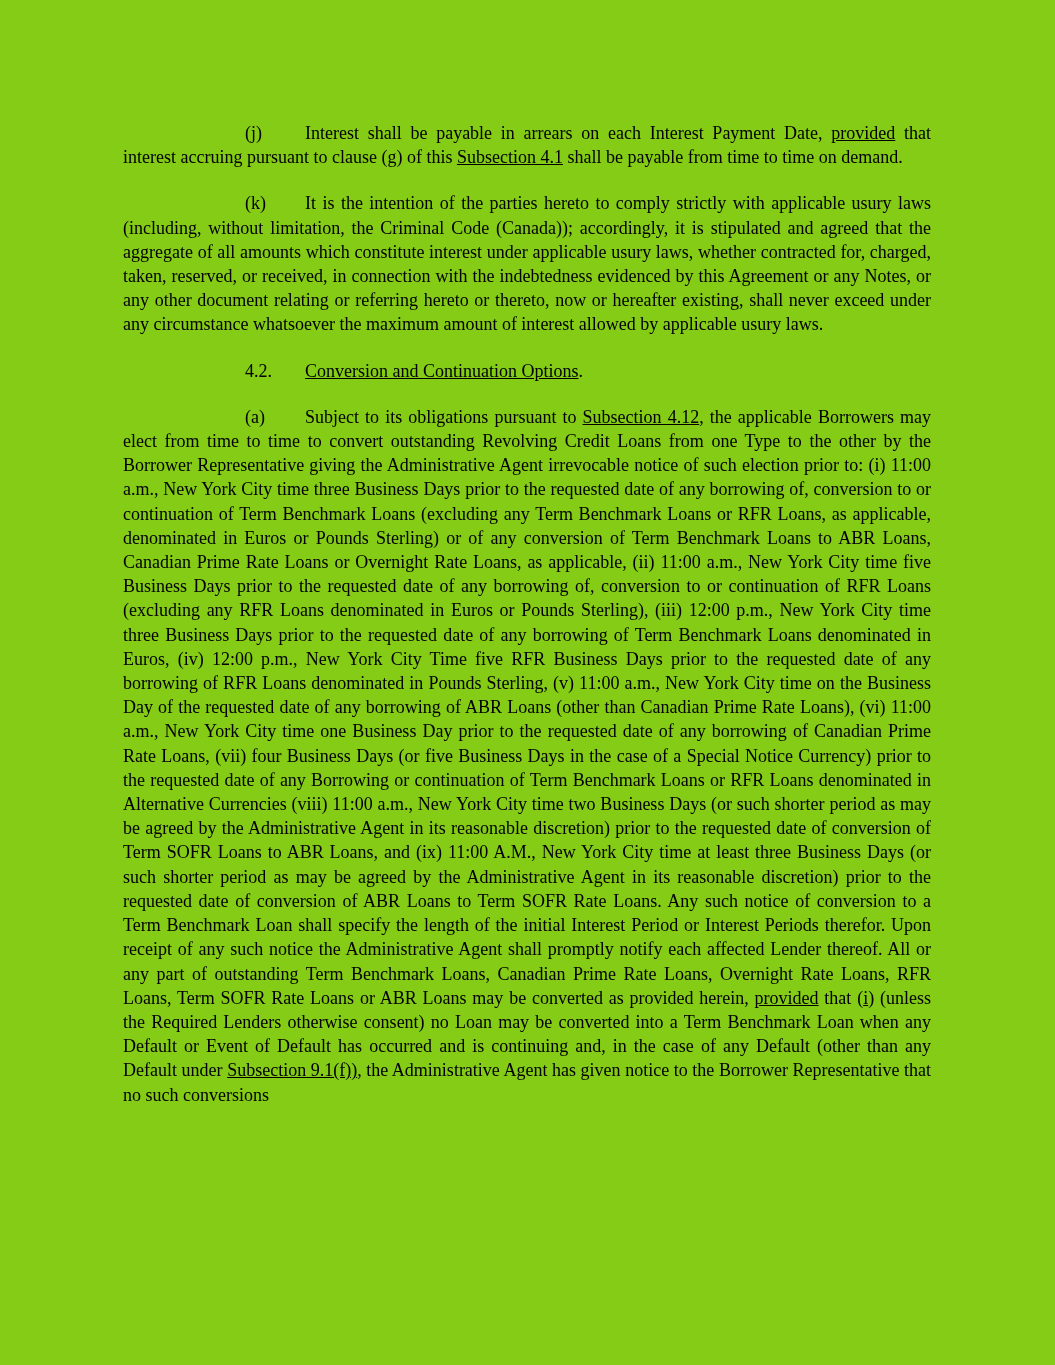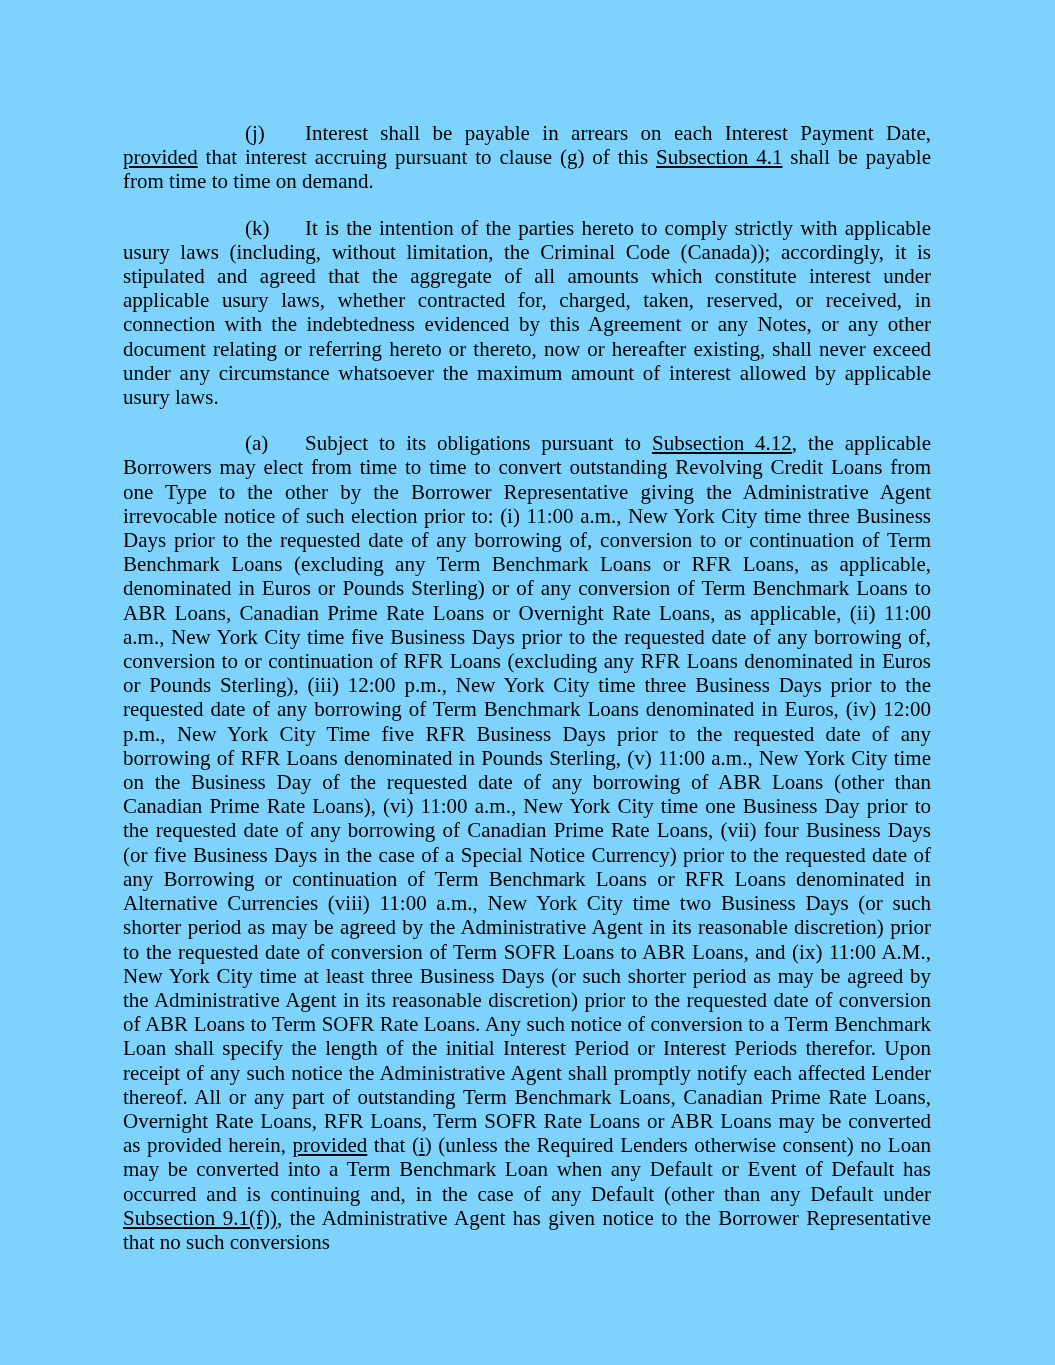--- a/index.html
+++ b/index.html
@@ -4,24 +4,24 @@
 <style>
   html, body {
     margin: 0;
     padding: 0;
     background: #ffffff;
   }
   .page {
     position: relative;
     width: 1055px;
     height: 1365px;
-    background: #7dd3fc;
+    background: #84cc16;
     color: #000000;
     font-family: "Liberation Serif", "DejaVu Serif", serif;
-    font-size: 21px;
+    font-size: 18px;
     line-height: 24.2px;
     overflow: hidden;
   }
   .text-block {
     position: absolute;
     left: 123px;
     top: 121px;
     width: 808px;
   }
   .para {
@@ -44,15 +44,16 @@
     text-align: center;
   }
 </style>
 </head>
 <body>
 
 <div class="page">
   <div class="text-block">
     <p class="para"><span class="para-label">(j)</span><span>Interest shall be payable in arrears on each Interest Payment Date, </span><span class="u">provided</span><span> that interest accruing pursuant to clause (g) of this </span><span class="u">Subsection 4.1</span><span> shall be payable from time to time on demand.</span></p>
     <p class="para"><span class="para-label">(k)</span><span>It is the intention of the parties hereto to comply strictly with applicable usury laws (including, without limitation, the Criminal Code (Canada)); accordingly, it is stipulated and agreed that the aggregate of all amounts which constitute interest under applicable usury laws, whether contracted for, charged, taken, reserved, or received, in connection with the indebtedness evidenced by this Agreement or any Notes, or any other document relating or referring hereto or thereto, now or hereafter existing, shall never exceed under any circumstance whatsoever the maximum amount of interest allowed by applicable usury laws.</span></p>
+    <p class="para"><span class="para-label">4.2.</span><span class="u">Conversion and Continuation Options</span><span>.</span></p>
     <p class="para"><span class="para-label">(a)</span><span>Subject to its obligations pursuant to </span><span class="u">Subsection 4.12</span><span>, the applicable Borrowers may elect from time to time to convert outstanding Revolving Credit Loans from one Type to the other by the Borrower Representative giving the Administrative Agent irrevocable notice of such election prior to: (i) 11:00 a.m., New York City time three Business Days prior to the requested date of any borrowing of, conversion to or continuation of Term Benchmark Loans (excluding any Term Benchmark Loans or RFR Loans, as applicable, denominated in Euros or Pounds Sterling) or of any conversion of Term Benchmark Loans to ABR Loans, Canadian Prime Rate Loans or Overnight Rate Loans, as applicable, (ii) 11:00 a.m., New York City time five Business Days prior to the requested date of any borrowing of, conversion to or continuation of RFR Loans (excluding any RFR Loans denominated in Euros or Pounds Sterling), (iii) 12:00 p.m., New York City time three Business Days prior to the requested date of any borrowing of Term Benchmark Loans denominated in Euros, (iv) 12:00 p.m., New York City Time five RFR Business Days prior to the requested date of any borrowing of RFR Loans denominated in Pounds Sterling, (v) 11:00 a.m., New York City time on the Business Day of the requested date of any borrowing of ABR Loans (other than Canadian Prime Rate Loans), (vi) 11:00 a.m., New York City time one Business Day prior to the requested date of any borrowing of Canadian Prime Rate Loans, (vii) four Business Days (or five Business Days in the case of a Special Notice Currency) prior to the requested date of any Borrowing or continuation of Term Benchmark Loans or RFR Loans denominated in Alternative Currencies (viii) 11:00 a.m., New York City time two Business Days (or such shorter period as may be agreed by the Administrative Agent in its reasonable discretion) prior to the requested date of conversion of Term SOFR Loans to ABR Loans, and  (ix) 11:00 A.M., New York City time at least three Business Days (or such shorter period as may be agreed by the Administrative Agent in its reasonable discretion) prior to the requested date of conversion of ABR Loans to Term SOFR Rate Loans.  Any such notice of conversion to a Term Benchmark Loan shall specify the length of the initial Interest Period or Interest Periods therefor.  Upon receipt of any such notice the Administrative Agent shall promptly notify each affected Lender thereof.  All or any part of outstanding Term Benchmark Loans, Canadian Prime Rate Loans, Overnight Rate Loans, RFR Loans, Term SOFR Rate Loans or ABR Loans may be converted as provided herein, </span><span class="u">provided</span><span> that (</span><span class="u">i</span><span>) (unless the Required Lenders otherwise consent) no Loan may be converted into a Term Benchmark Loan when any Default or Event of Default has occurred and is continuing and, in the case of any Default (other than any Default under </span><span class="u">Subsection 9.1(f))</span><span>, the Administrative Agent has given notice to the Borrower Representative that no such conversions</span></p>
   </div>
 </div>
 
 </body></html>

